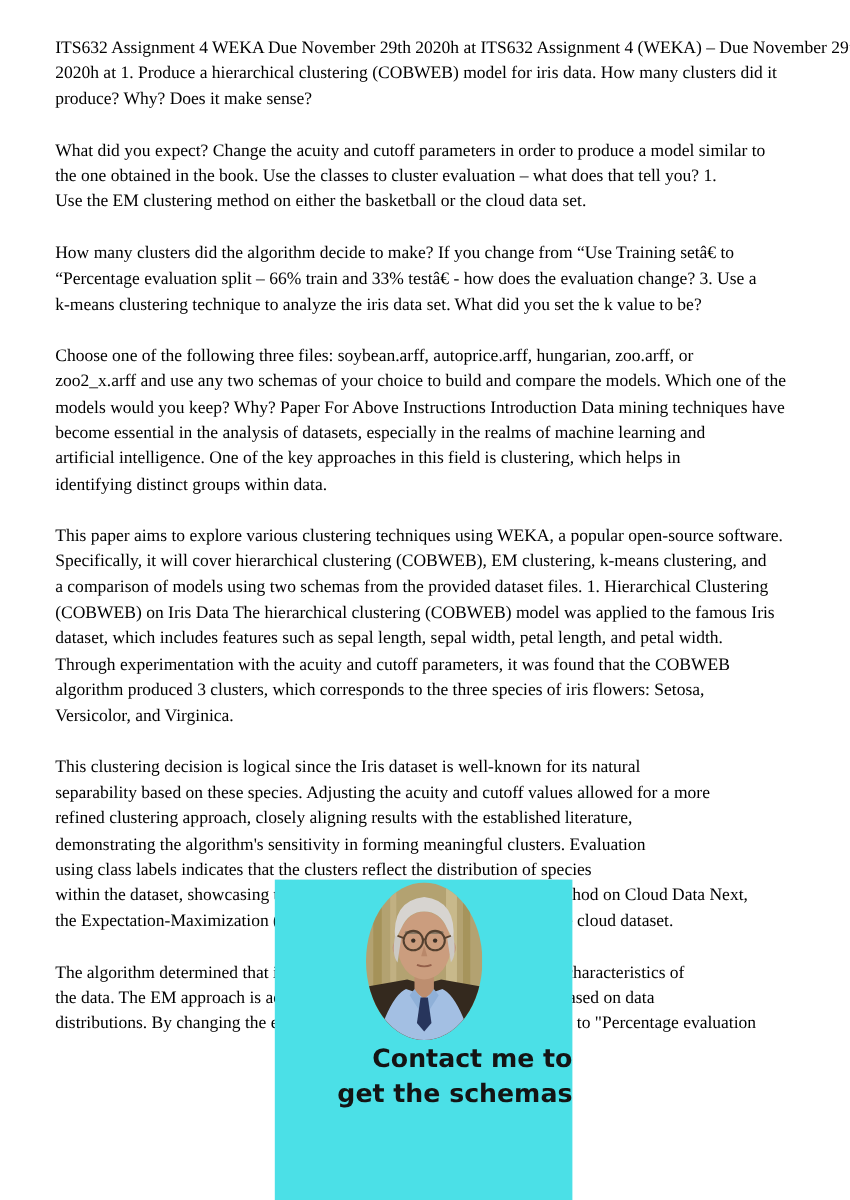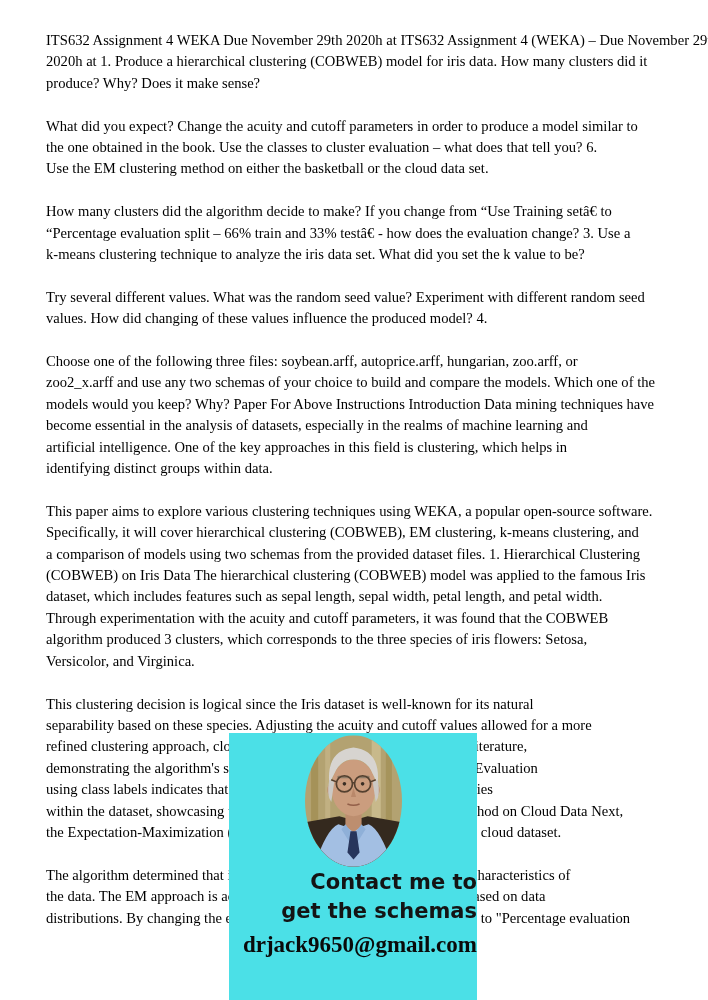--- a/index.html
+++ b/index.html
@@ -61,27 +61,25 @@
 </head>
 <body>
 
 <div class="page">
 
   <div class="doc-text">
     <p>ITS632 Assignment 4 WEKA Due November 29th 2020h at ITS632 Assignment 4 (WEKA) – Due November 29th
 2020h at 1. Produce a hierarchical clustering (COBWEB) model for iris data. How many clusters did it
 produce? Why? Does it make sense?</p>
     <p>What did you expect? Change the acuity and cutoff parameters in order to produce a model similar to
-the one obtained in the book. Use the classes to cluster evaluation – what does that tell you? 6.
+the one obtained in the book. Use the classes to cluster evaluation – what does that tell you? 1.
 Use the EM clustering method on either the basketball or the cloud data set.</p>
     <p>How many clusters did the algorithm decide to make? If you change from “Use Training setâ€ to
 “Percentage evaluation split – 66% train and 33% testâ€ - how does the evaluation change? 3. Use a
 k-means clustering technique to analyze the iris data set. What did you set the k value to be?</p>
-    <p>Try several different values. What was the random seed value? Experiment with different random seed
-values. How did changing of these values influence the produced model? 4.</p>
     <p>Choose one of the following three files: soybean.arff, autoprice.arff, hungarian, zoo.arff, or
 zoo2_x.arff and use any two schemas of your choice to build and compare the models. Which one of the
 models would you keep? Why? Paper For Above Instructions Introduction Data mining techniques have
 become essential in the analysis of datasets, especially in the realms of machine learning and
 artificial intelligence. One of the key approaches in this field is clustering, which helps in
 identifying distinct groups within data.</p>
     <p>This paper aims to explore various clustering techniques using WEKA, a popular open-source software.
 Specifically, it will cover hierarchical clustering (COBWEB), EM clustering, k-means clustering, and
 a comparison of models using two schemas from the provided dataset files. 1. Hierarchical Clustering
 (COBWEB) on Iris Data The hierarchical clustering (COBWEB) model was applied to the famous Iris
@@ -133,16 +131,15 @@
         <line x1="31.2" y1="46" x2="26" y2="44" stroke="#54402f" stroke-width="1.4"></line>
         <line x1="64.8" y1="46" x2="70" y2="44" stroke="#54402f" stroke-width="1.4"></line>
         <circle cx="39" cy="48" r="1.8" fill="#3a2e24"></circle>
         <circle cx="57" cy="48" r="1.8" fill="#3a2e24"></circle>
         <path d="M48,52 L45.5,61 L50.5,61 Z" fill="#b9886a"></path>
         <path d="M42,68 Q48,70.5 54,68" stroke="#935f49" fill="none" stroke-width="1.5"></path>
       </g>
     </svg>
     <div class="contact-line first">Contact me to</div>
     <div class="contact-line">get the schemas</div>
-    <div class="contact-email">drjack9650@gmail.com</div>
   </div>
 
 </div>
 
 </body></html>

